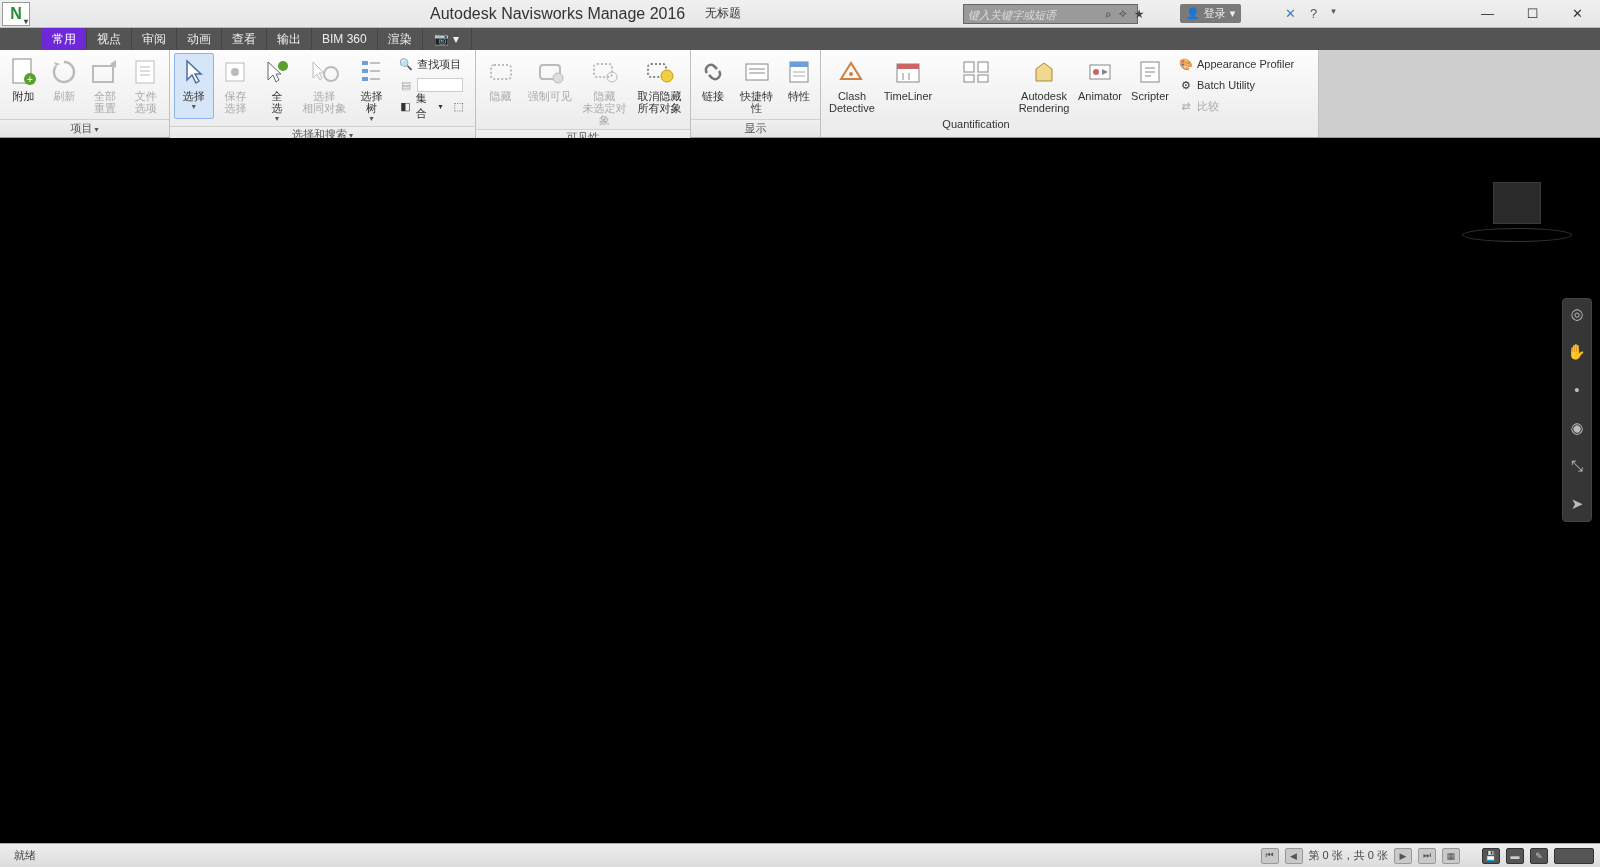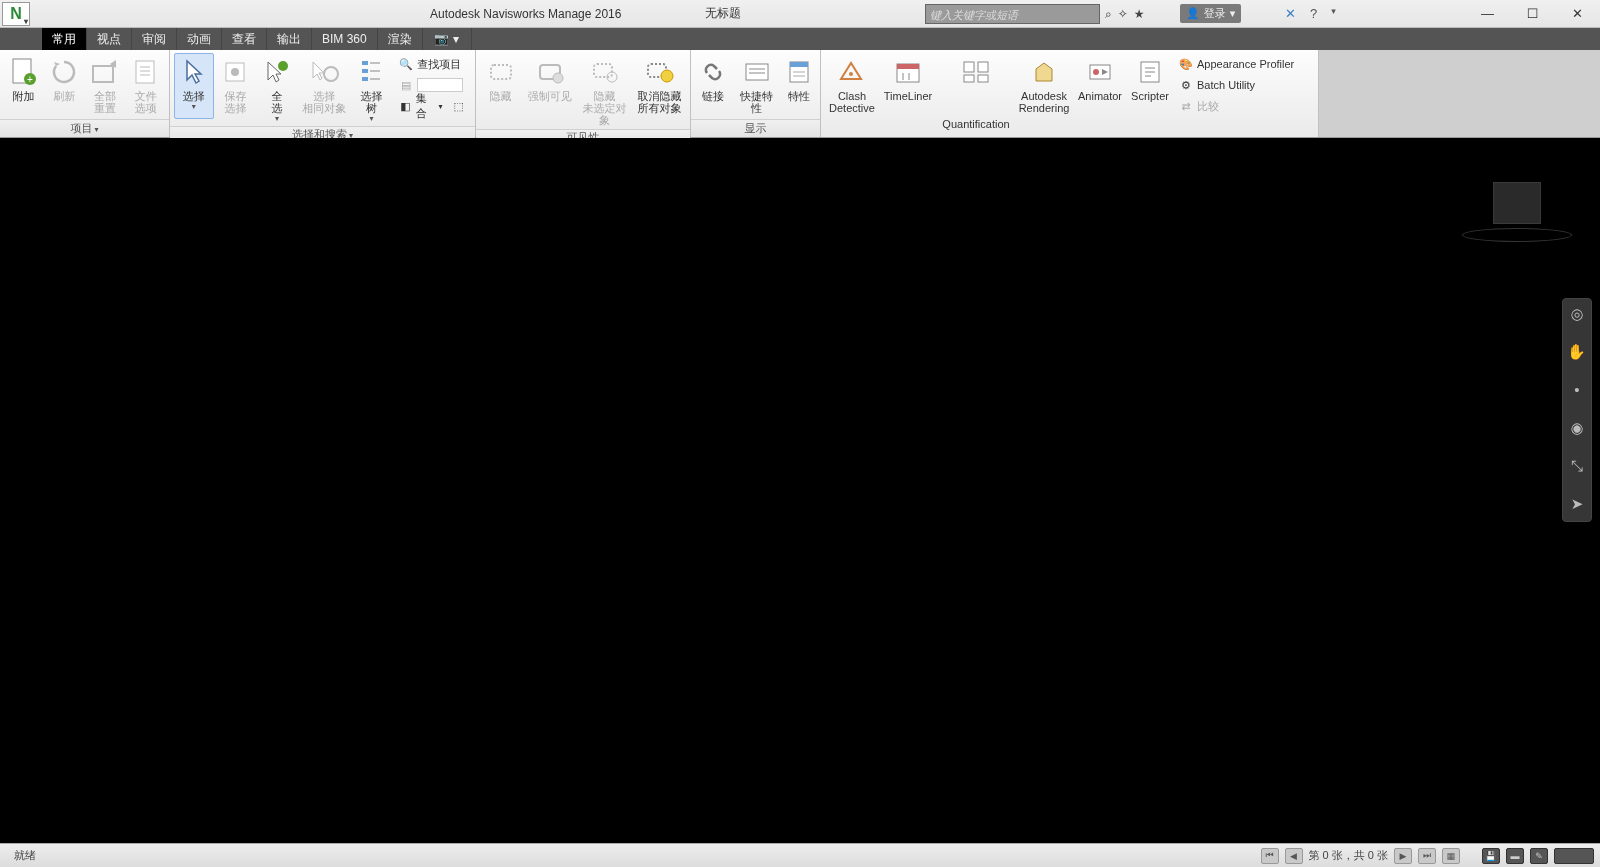--- a/index.html
+++ b/index.html
@@ -2,36 +2,36 @@
 <html><head>
 <meta charset="utf-8">
 <style>
 * { box-sizing: border-box; margin: 0; padding: 0; font-family: "Microsoft YaHei", "Segoe UI", Arial, sans-serif; }
 html, body { width: 1600px; height: 867px; overflow: hidden; background: #fff; }
 
 
 .titlebar { height: 28px; background: linear-gradient(#f0f0f0,#e6e6e6); display:flex; align-items:center; border-bottom:1px solid #bbb; position:relative;}
 .app-logo { width:28px; height:24px; margin:2px 2px; background:#fff; border:1px solid #999; display:flex; align-items:center; justify-content:center; font-weight:bold; color:#2a8a3a; font-size:16px; position:relative;}
 .app-logo::after{content:"▾"; font-size:8px; color:#444; position:absolute; right:1px; bottom:-1px;}
-.title-text { position:absolute; left:430px; font-size:12px; color:#333;}
+.title-text { position:absolute; left:430px; font-size:16px; color:#333;}
 .title-doc { position:absolute; left:705px; font-size:12px; color:#333;}
-.search-box { position:absolute; left:925px; width:175px; height:20px; background:#9a9a9a; border:1px solid #666;}
+.search-box { position:absolute; left:963px; width:175px; height:20px; background:#9a9a9a; border:1px solid #666;}
 .search-box input{ width:100%; height:100%; border:none; background:transparent; padding:0 4px; font-size:11px; color:#fff; font-style:italic;}
 .search-box input::placeholder{color:#ddd; font-style:italic;}
 .title-icons { position:absolute; left:1105px; display:flex; gap:6px; align-items:center; color:#444; font-size:12px;}
 .title-icons span{cursor:pointer;}
 .login-area { position:absolute; left:1180px; display:flex; align-items:center; gap:4px; font-size:11px; color:#eee; background:#7a7a7a; padding:2px 6px; border-radius:2px;}
 .title-right-icons{position:absolute; left:1285px; display:flex; gap:14px; color:#555; font-size:13px;}
 .win-controls { position:absolute; right:0; display:flex;}
 .win-controls div{ width:45px; height:26px; display:flex; align-items:center; justify-content:center; font-size:13px; color:#333;}
 
 
 .tabbar { height:22px; background:#545454; display:flex; align-items:stretch; padding-left:42px;}
 .tab { padding:0 10px; font-size:12px; color:#eee; display:flex; align-items:center; border-right:1px solid #444;}
-.tab.active{ background:#000000; color:#fff;}
+.tab.active{ background:#6d28d9; color:#fff;}
 .tab.cam{padding:0 12px;}
 
 
 .ribbon { height:88px; background:linear-gradient(#fdfdfd,#eaeaea); display:flex; border-bottom:1px solid #999;}
 .panel { border-right:1px solid #c0c0c0; display:flex; flex-direction:column; position:relative;}
 .panel-body { flex:1; display:flex; align-items:flex-start; padding:3px 4px 0 4px; gap:2px;}
 .panel-title { height:18px; font-size:11px; color:#555; text-align:center; border-top:1px solid #d0d0d0; display:flex; align-items:center; justify-content:center; gap:2px; background:linear-gradient(#f0f0f0,#e4e4e4);}
 .panel-title .dd::after{content:" ▾"; font-size:8px;}
 
 .rb-btn { display:flex; flex-direction:column; align-items:center; justify-content:flex-start; width:42px; min-height:66px; padding:2px 1px; border:1px solid transparent; border-radius:2px;}

